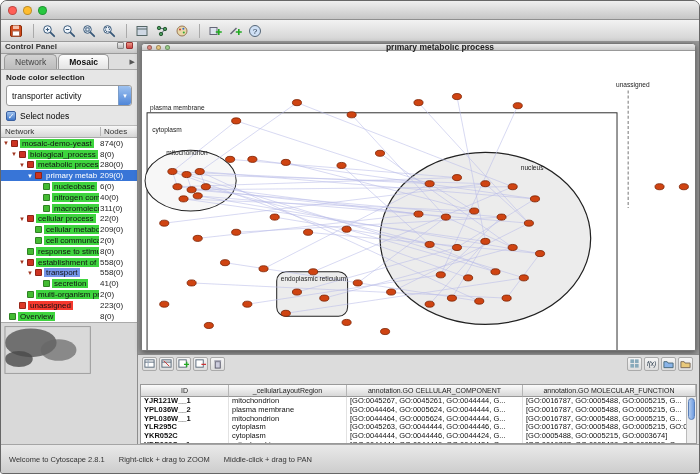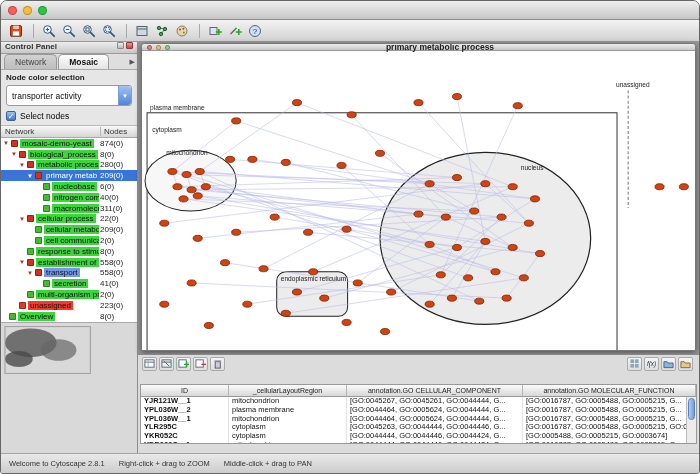--- a/index.html
+++ b/index.html
@@ -91,21 +91,21 @@
   .dt-cell.c0{font-weight:bold;}
   .dt-scroll{position:absolute;top:12px;right:0;bottom:0;width:10px;background:#ececec;border-left:1px solid #bbb;}
   .dt-thumb{position:absolute;top:1px;left:1px;width:7px;height:22px;border-radius:4px;background:linear-gradient(90deg,#b4cdf0,#6f9ce0);border:1px solid #5a7fb8;}
   .dp-tabs{position:absolute;bottom:0;left:0;right:0;height:14px;display:flex;align-items:center;justify-content:center;background:#d4d4d4;border-top:1px solid #aaa;gap:1px;}
   .dp-tab{font-size:8px;color:#333;padding:1px 8px;border:1px solid #999;background:linear-gradient(#efefef,#d6d6d6);}
   .dp-tab.first{border-radius:6px 0 0 6px;}
   .dp-tab.last{border-radius:0 6px 6px 0;}
   .dp-tab.active{background:linear-gradient(#c3d4ef,#96b4e4);font-weight:bold;color:#102a52;}
 
   
-  .statusbar{position:absolute;bottom:0;left:0;right:0;height:20px;background:linear-gradient(#e9e9e9,#cdcdcd);border-top:1px solid #a5a5a5;display:flex;align-items:center;font-size:7.5px;color:#333;gap:14px;padding-left:8px;}
+  .statusbar{position:absolute;bottom:0;left:0;right:0;height:29px;background:linear-gradient(#e9e9e9,#cdcdcd);border-top:1px solid #a5a5a5;display:flex;align-items:center;font-size:7.5px;color:#333;gap:14px;padding-left:8px;}
 </style>
 </head>
 <body>
 
 <div class="window">
 
   <div class="titlebar">
     <span class="tl red"></span>
     <span class="tl yellow"></span>
     <span class="tl green"></span>

